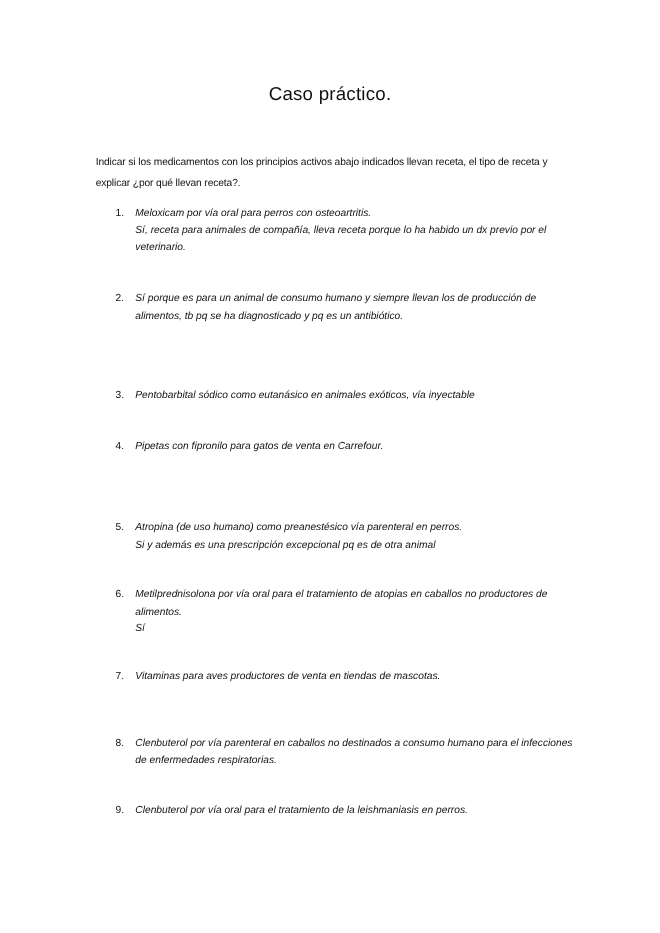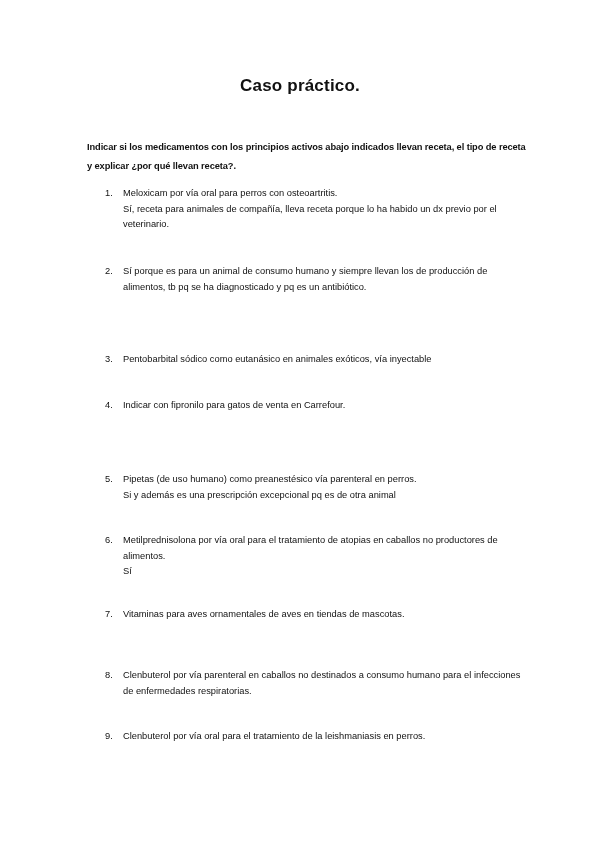--- a/index.html
+++ b/index.html
@@ -1,24 +1,24 @@
 <!DOCTYPE html>
 <html><head>
   <meta charset="utf-8">
   <style>
     html, body { margin: 0; padding: 0; background: #ffffff; }
     body { width: 600px; height: 848px; position: relative; overflow: hidden;
            font-family: "Liberation Sans", sans-serif; color: #111; }
     .title { position: absolute; top: 76px; left: 0; width: 600px; text-align: center;
-             font-size: 17px; font-weight: bold; letter-spacing: 0.2px; }
+             font-size: 17px; font-weight: normal; letter-spacing: 0.2px; }
     .intro { position: absolute; top: 138px; left: 87px; width: 440px;
-             font-size: 9.3px; font-weight: bold; line-height: 19px; letter-spacing: -0.1px; }
+             font-size: 9.3px; font-weight: normal; line-height: 19px; letter-spacing: -0.1px; }
     .item { position: absolute; left: 105px; width: 420px; font-size: 9.3px; line-height: 15.5px; }
     .item .num { position: absolute; left: 0; top: 0; }
-    .item .body { margin-left: 18px; }
+    .item .body { margin-left: 18px; font-style: italic; }
     .item .line { display: block; }
   </style>
 </head>
 <body>
 
 <div class="title">Caso práctico.</div>
 <div class="intro">Indicar si los medicamentos con los principios activos abajo indicados llevan receta, el tipo de receta y explicar ¿por qué llevan receta?.</div>
 
 <div class="item" style="top:186px">
   <span class="num">1.</span>
@@ -38,44 +38,44 @@
 <div class="item" style="top:352px">
   <span class="num">3.</span>
   <div class="body">
     <span class="line">Pentobarbital sódico como eutanásico en animales exóticos, vía inyectable</span>
   </div>
 </div>
 
 <div class="item" style="top:398px">
   <span class="num">4.</span>
   <div class="body">
-    <span class="line">Indicar con fipronilo para gatos de venta en Carrefour.</span>
+    <span class="line">Pipetas con fipronilo para gatos de venta en Carrefour.</span>
   </div>
 </div>
 
 <div class="item" style="top:472px">
   <span class="num">5.</span>
   <div class="body">
-    <span class="line">Pipetas (de uso humano) como preanestésico vía parenteral en perros.</span>
+    <span class="line">Atropina (de uso humano) como preanestésico vía parenteral en perros.</span>
     <span class="line">Si y además es una prescripción excepcional pq es de otra animal</span>
   </div>
 </div>
 
 <div class="item" style="top:533px">
   <span class="num">6.</span>
   <div class="body">
     <span class="line">Metilprednisolona por vía oral para el tratamiento de atopias en caballos no productores de alimentos.</span>
     <span class="line">Sí</span>
   </div>
 </div>
 
 <div class="item" style="top:607px">
   <span class="num">7.</span>
   <div class="body">
-    <span class="line">Vitaminas para aves ornamentales de aves en tiendas de mascotas.</span>
+    <span class="line">Vitaminas para aves productores de venta en tiendas de mascotas.</span>
   </div>
 </div>
 
 <div class="item" style="top:668px">
   <span class="num">8.</span>
   <div class="body">
     <span class="line">Clenbuterol por vía parenteral en caballos no destinados a consumo humano para el infecciones de enfermedades respiratorias.</span>
   </div>
 </div>
 

